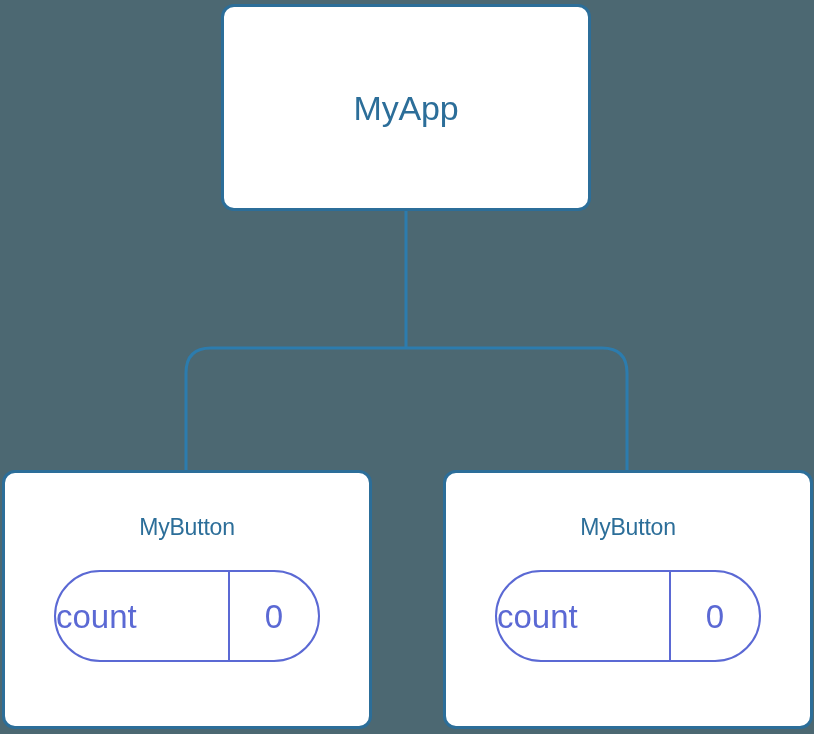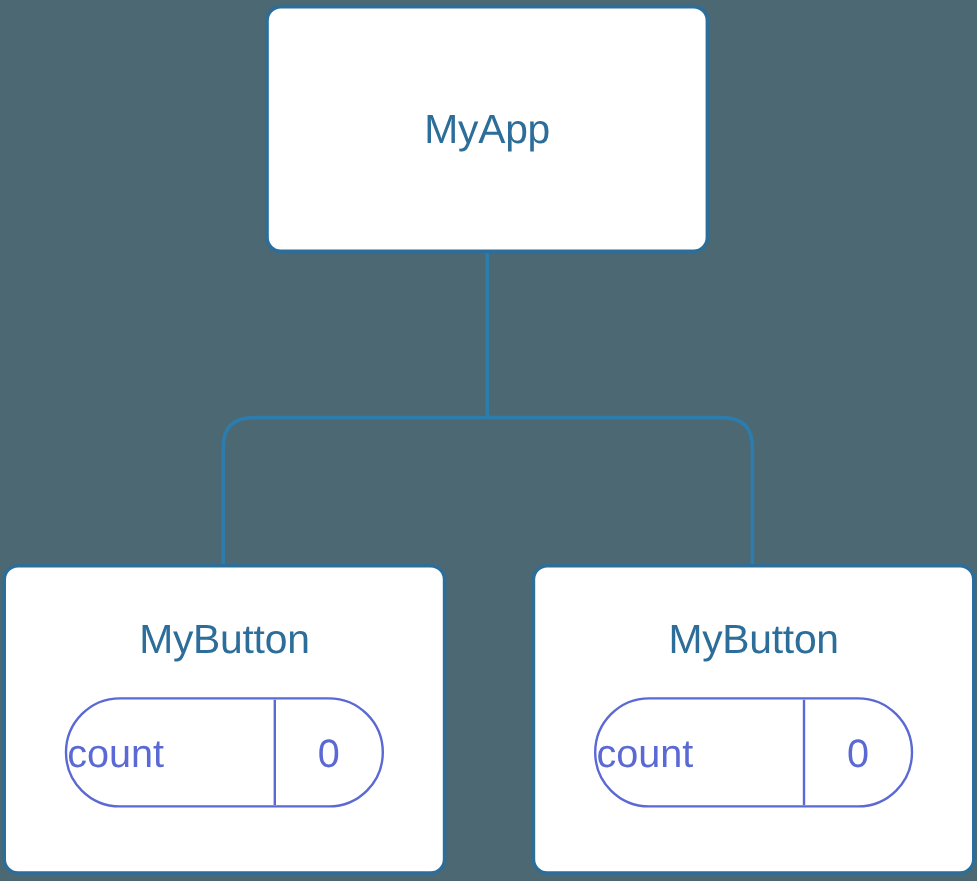--- a/index.html
+++ b/index.html
@@ -59,21 +59,21 @@
     height: 259px;
     justify-content: flex-start;
     padding-top: 43px;
   }
 
   .node-child-left  { left: 2px; }
   .node-child-right { left: 443px; }
 
   .node-title {
     color: #2c6e99;
-    font-size: 34px;
+    font-size: 23px;
     line-height: 1;
     letter-spacing: -0.2px;
     white-space: nowrap;
     user-select: none;
   }
 
   .node-root .node-title {
     font-size: 34px;
   }
 

